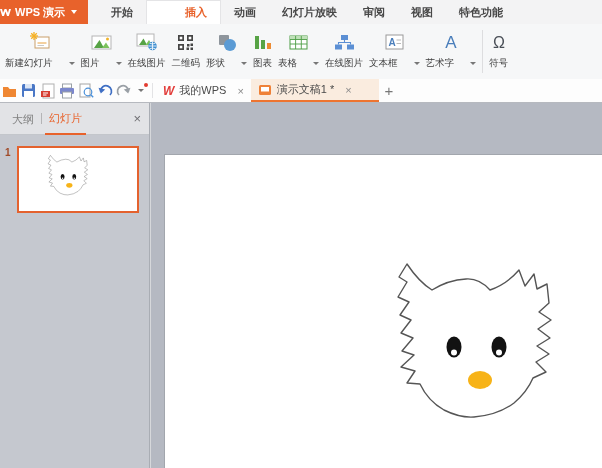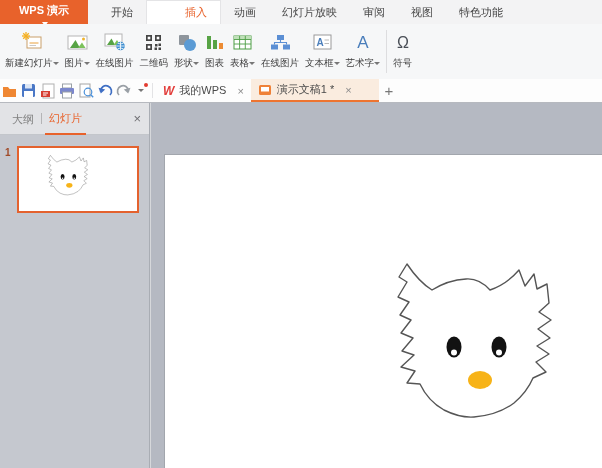--- a/index.html
+++ b/index.html
@@ -3,35 +3,35 @@
 <meta charset="utf-8">
 <style>
   html,body{margin:0;padding:0;background:#fff;}
   #app{position:relative;width:602px;height:468px;overflow:hidden;
        font-family:"Liberation Sans","DejaVu Sans",sans-serif;background:#fff;}
 
   
   #titlebar{position:absolute;left:0;top:0;width:602px;height:24px;background:#f3f3f4;
             display:flex;align-items:stretch;}
   .logo{width:88px;background:#e8622b;color:#fff;display:flex;align-items:center;
-        justify-content:center;gap:4px;font-size:11px;font-weight:bold;flex-direction:column;}
+        justify-content:flex-start;gap:4px;font-size:11px;font-weight:bold;}
   .wflag{width:11px;height:9px;}
   .wcaret{width:0;height:0;border-left:3px solid transparent;border-right:3px solid transparent;
           border-top:4px solid #fff;margin-left:2px;}
-  .mtabs{display:flex;align-items:stretch;margin-left:10px;}
+  .mtabs{display:flex;align-items:stretch;margin-left:10px;font-weight:bold;}
   .mtab{display:flex;align-items:center;padding:0 13px;font-size:11px;color:#474747;cursor:default;}
   .mtab.active{background:#fff;color:#e8622b;border:1px solid #e4e4e6;border-bottom:none;padding-left:38px;}
 
   
   #ribbon{position:absolute;left:0;top:24px;width:602px;height:55px;background:#f6f7f8;
           display:flex;align-items:stretch;padding-left:2px;box-sizing:border-box;}
   .rbtn{display:flex;flex-direction:column;align-items:center;justify-content:flex-start;
         padding:5px 3px 0 3px;}
   .ricon{height:26px;display:flex;align-items:center;justify-content:center;}
-  .rlabel{display:flex;align-items:center;gap:0;font-size:9.5px;color:#3c3c3c;white-space:nowrap;
+  .rlabel{display:flex;align-items:center;gap:16px;font-size:9.5px;color:#3c3c3c;white-space:nowrap;
           margin-top:2px;}
   .dd{width:0;height:0;border-left:3px solid transparent;border-right:3px solid transparent;
       border-top:3.5px solid #777;display:inline-block;}
   .rsep{width:1px;background:#dddddf;margin:6px 3px;}
 
   
   #docbar{position:absolute;left:0;top:79px;width:602px;height:24px;background:#fdfdfd;
           border-bottom:1px solid #b6b9bf;display:flex;align-items:stretch;box-sizing:border-box;}
   .qicon{width:19px;display:flex;align-items:center;justify-content:center;cursor:default;}
   .qsep{width:1px;background:#e3e3e5;margin:4px 3px;}

